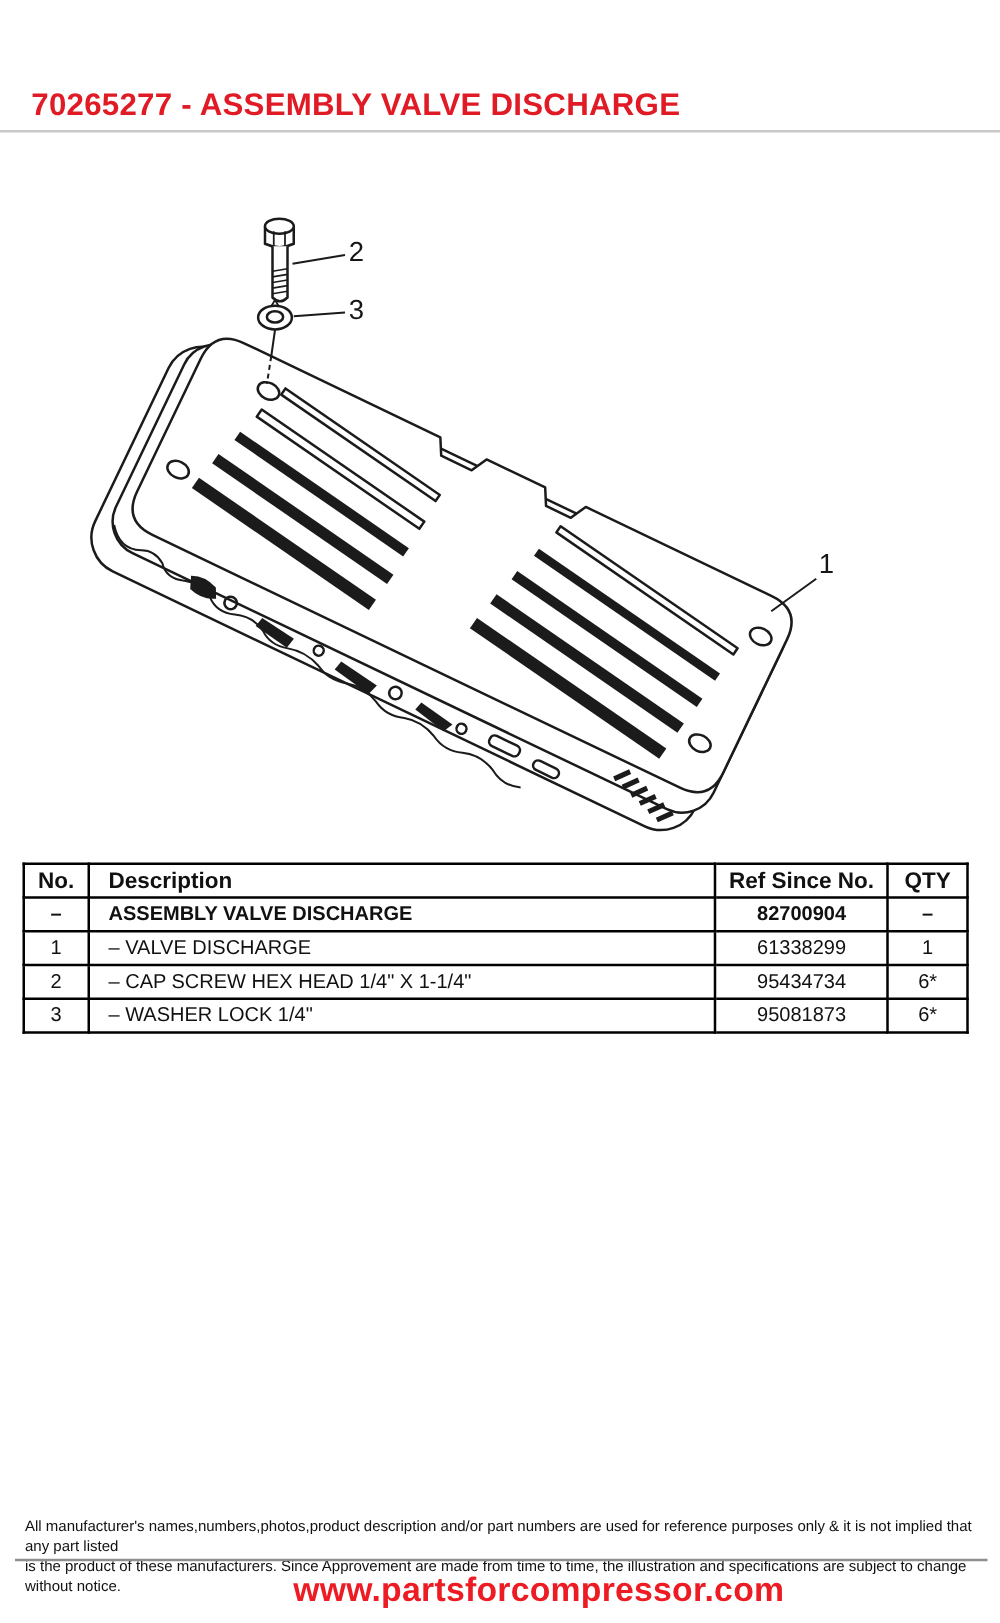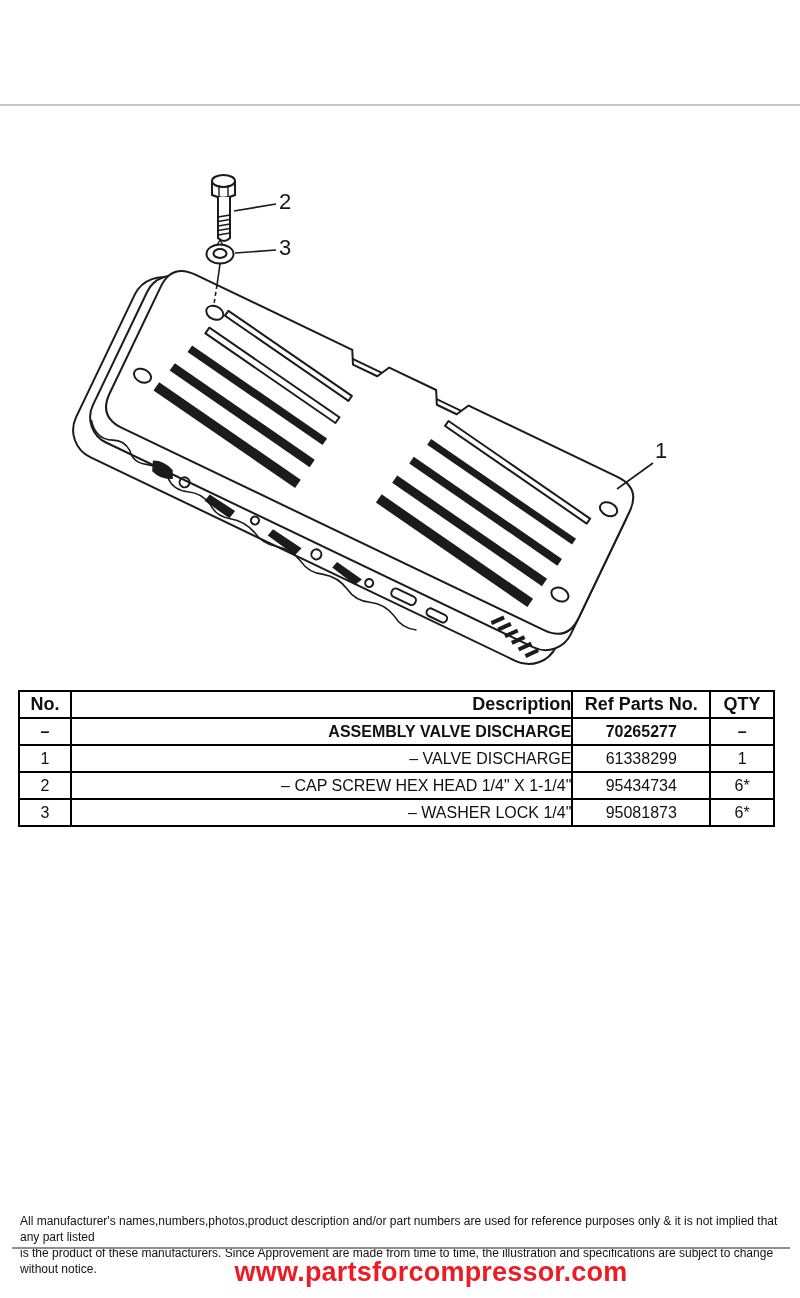--- a/index.html
+++ b/index.html
@@ -32,36 +32,37 @@
   .callout{position:absolute;font-size:22px;color:#161616;line-height:1;}
   .callout-1{left:655px;top:320px;}
   .callout-2{left:279px;top:71px;}
   .callout-3{left:279px;top:117px;}
 
   
   .parts-table{position:absolute;left:18px;top:690px;width:757px;border-collapse:collapse;}
   .parts-table th,.parts-table td{border:2px solid #000;height:27px;vertical-align:middle;
     padding:0;text-align:center;font-size:16px;white-space:nowrap;}
   .parts-table th{font-size:18px;font-weight:bold;}
-  .parts-table th.col-desc,.parts-table td.col-desc{text-align:right;padding-left:4px;}
+  .parts-table th.col-desc,.parts-table td.col-desc{text-align:left;padding-left:15px;}
   .parts-table tr.row-bold td{font-weight:bold;}
 
   
   .footer-disclaimer{position:absolute;left:20px;top:1213px;width:762px;
     font-size:12px;line-height:16px;color:#111;}
   .footer-rule{position:absolute;left:12px;top:1247px;width:778px;height:2px;background:#8f8f8f;}
   .website{position:absolute;left:0;top:1257px;width:800px;text-align:center;
     font-size:27px;font-weight:bold;color:var(--website-red);letter-spacing:0.2px;
     text-decoration:none;display:block;margin-left:31px;}
 </style>
 </head>
 <body>
 
 <div class="page">
 
+  <div class="page-title">70265277 - ASSEMBLY VALVE DISCHARGE</div>
 
 
   <div class="header-rule"></div>
 
   <div class="diagram">
     <svg width="800" height="570" viewBox="0 0 800 570">
 
       <g transform="translate(217,165) rotate(25.6)" stroke="#1b1b1b" fill="none" stroke-width="2" stroke-linejoin="round">
 
         <rect x="-70" y="14" width="532" height="196" rx="30" fill="#ffffff"></rect>
@@ -152,29 +153,29 @@
     <colgroup>
       <col style="width:52px">
         <col style="width:503px">
         <col style="width:138px">
         <col style="width:64px">
     </colgroup>
     <thead>
       <tr>
         <th>No.</th>
         <th class="col-desc">Description</th>
-        <th>Ref Parts No.</th>
+        <th>Ref Since No.</th>
         <th>QTY</th>
       </tr>
     </thead>
     <tbody>
       <tr class="row-bold">
         <td>–</td>
         <td class="col-desc">ASSEMBLY VALVE DISCHARGE</td>
-        <td>70265277</td>
+        <td>82700904</td>
         <td>–</td>
       </tr>
       <tr>
         <td>1</td>
         <td class="col-desc">– VALVE DISCHARGE</td>
         <td>61338299</td>
         <td>1</td>
       </tr>
       <tr>
         <td>2</td>

